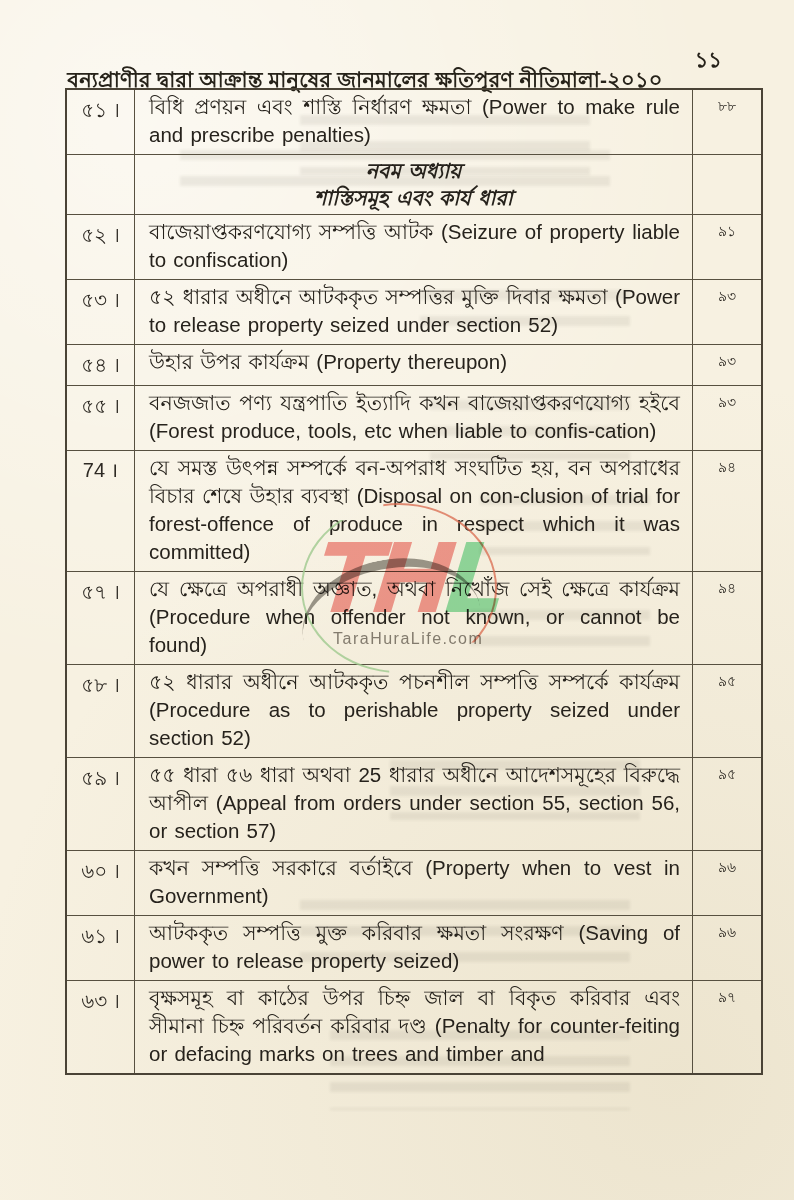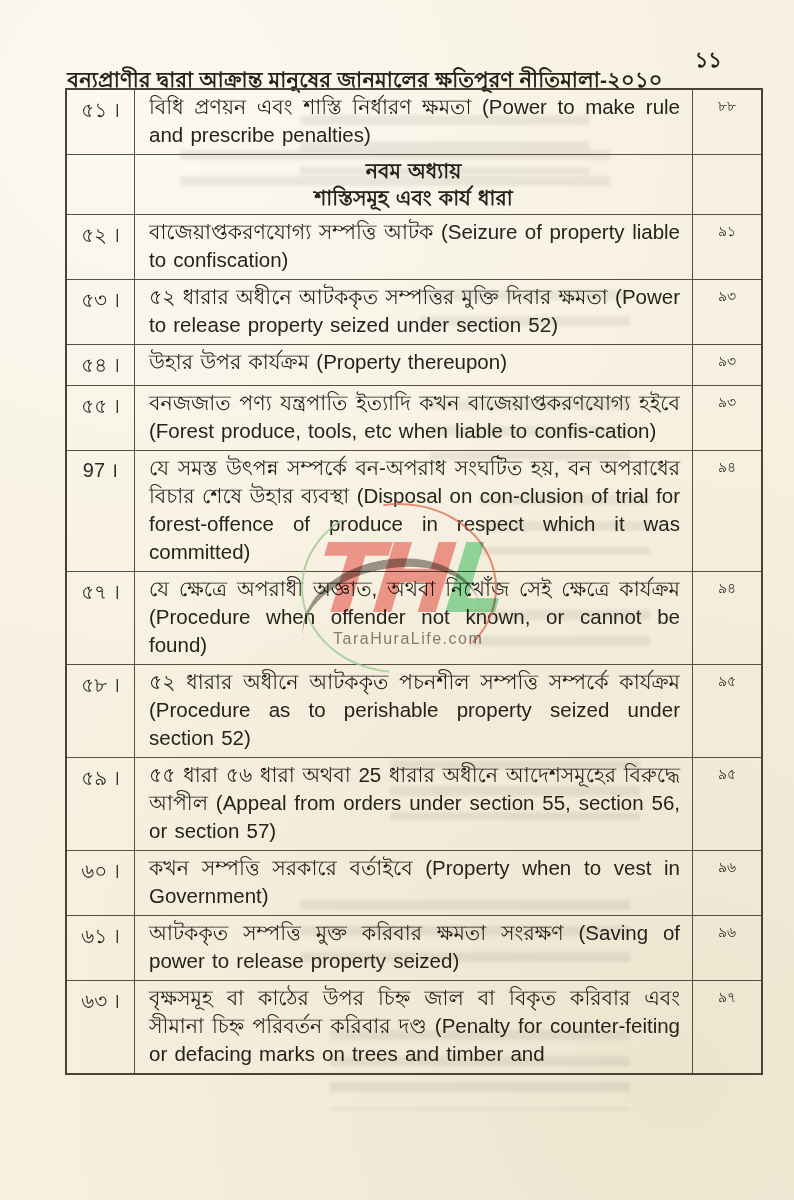--- a/index.html
+++ b/index.html
@@ -21,21 +21,21 @@
     font-size:21px;font-weight:bold;letter-spacing:.2px;color:#262219;margin-top:20px;}
   .folio{position:absolute;top:44px;right:72px;font-size:21px;font-weight:bold;color:#262219;}
   
   table.toc{position:absolute;left:65px;top:88px;width:663px;border-collapse:collapse;
     border:2px solid var(--border);table-layout:fixed;padding-left:36px;}
   table.toc td{border:1.6px solid #575040;vertical-align:top;}
   .c-serial{width:63px;text-align:center;font-size:20px;padding:5px 2px 2px 2px;color:#2e2a24;}
   .c-desc{width:531px;text-align:justify;font-size:20.5px;line-height:28px;
     padding:3px 12px 5px 14px;color:#26221c;word-spacing:1.5px;margin-top:35px;}
   .c-page{width:64px;text-align:center;font-size:14px;padding:5px 2px 2px 2px;color:#2e2a24;}
-  .chapter-cell{text-align:center;font-weight:bold;line-height:27px;padding:2px 0 3px 0;}
+  .chapter-cell{text-align:center;font-weight:bold;line-height:27px;padding:2px 0 3px 0;font-style:italic;}
   
   .ghost{position:absolute;opacity:.10;filter:blur(1.6px);pointer-events:none;
     background:repeating-linear-gradient(180deg,#6a6456 0 10px,transparent 10px 26px);}
   
   .wm{position:absolute;pointer-events:none;z-index:6;}
   .wm-ring{left:301px;top:503px;width:196px;height:170px;}
   .wm-ring .half{position:absolute;inset:0;border-radius:50%;border:2px solid transparent;}
   .wm-ring .half.r{border-color:var(--wm_ring_red);clip-path:inset(0 0 18% 42%);opacity:.75;}
   .wm-ring .half.g{border-color:var(--wm_ring_green);clip-path:inset(10% 55% 0 0);opacity:.8;}
   .wm-letters{left:317px;top:531px;font-size:96px;font-weight:800;font-style:italic;
@@ -95,21 +95,21 @@
         <td class="c-serial">৫৪ ।</td>
         <td class="c-desc">উহার উপর কার্যক্রম (Property thereupon)</td>
         <td class="c-page">৯৩</td>
       </tr>
       <tr>
         <td class="c-serial">৫৫ ।</td>
         <td class="c-desc">বনজজাত পণ্য যন্ত্রপাতি ইত্যাদি কখন বাজেয়াপ্তকরণযোগ্য হইবে (Forest produce, tools, etc when liable to confis-cation)</td>
         <td class="c-page">৯৩</td>
       </tr>
       <tr>
-        <td class="c-serial">97 ।</td>
+        <td class="c-serial">74 ।</td>
         <td class="c-desc">যে সমস্ত উৎপন্ন সম্পর্কে বন-অপরাধ সংঘটিত হয়, বন অপরাধের বিচার শেষে উহার ব্যবস্থা (Disposal on con-clusion of trial for forest-offence of produce in respect which it was committed)</td>
         <td class="c-page">৯৪</td>
       </tr>
       <tr>
         <td class="c-serial">৫৭ ।</td>
         <td class="c-desc">যে ক্ষেত্রে অপরাধী অজ্ঞাত, অথবা নিখোঁজ সেই ক্ষেত্রে কার্যক্রম (Procedure when offender not known, or cannot be found)</td>
         <td class="c-page">৯৪</td>
       </tr>
       <tr>
         <td class="c-serial">৫৮ ।</td>

